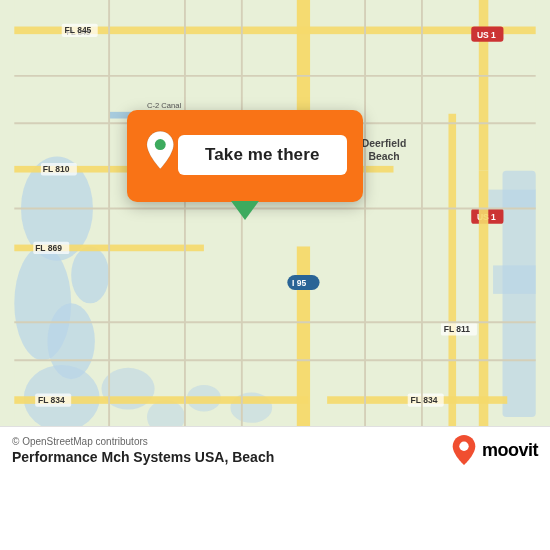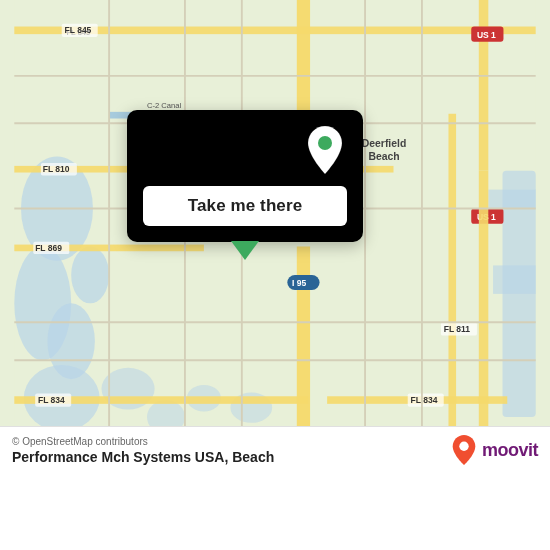--- a/index.html
+++ b/index.html
@@ -26,25 +26,24 @@
       top: 0; left: 0;
       width: 100%; height: 100%;
     }
 
     
     #popup-card {
       position: absolute;
       top: 110px;
       left: 127px;
       width: 236px;
-      background: #000000;
+      background: #f97316;
       border-radius: 10px;
       display: flex;
-      flex-direction: column;
-      align-items: flex-end;
+      align-items: center;
       padding: 14px 16px 16px 16px;
       box-shadow: 0 4px 16px rgba(0,0,0,0.28);
       z-index: 10;
     }
 
     #popup-pin-icon {
       width: 44px;
       height: 52px;
       margin-bottom: 10px;
     }
@@ -114,21 +113,21 @@
     }
 
     #moovit-pin {
       width: 28px;
       height: 32px;
     }
 
     #moovit-text {
       font-size: 18px;
       font-weight: 700;
-      color: #701a75;
+      color: #000000;
       letter-spacing: -0.5px;
     }
   </style>
 </head>
 <body>
 
 <div id="map-container">
 
   <svg id="map-svg" viewBox="0 0 550 500" xmlns="http://www.w3.org/2000/svg">
 

